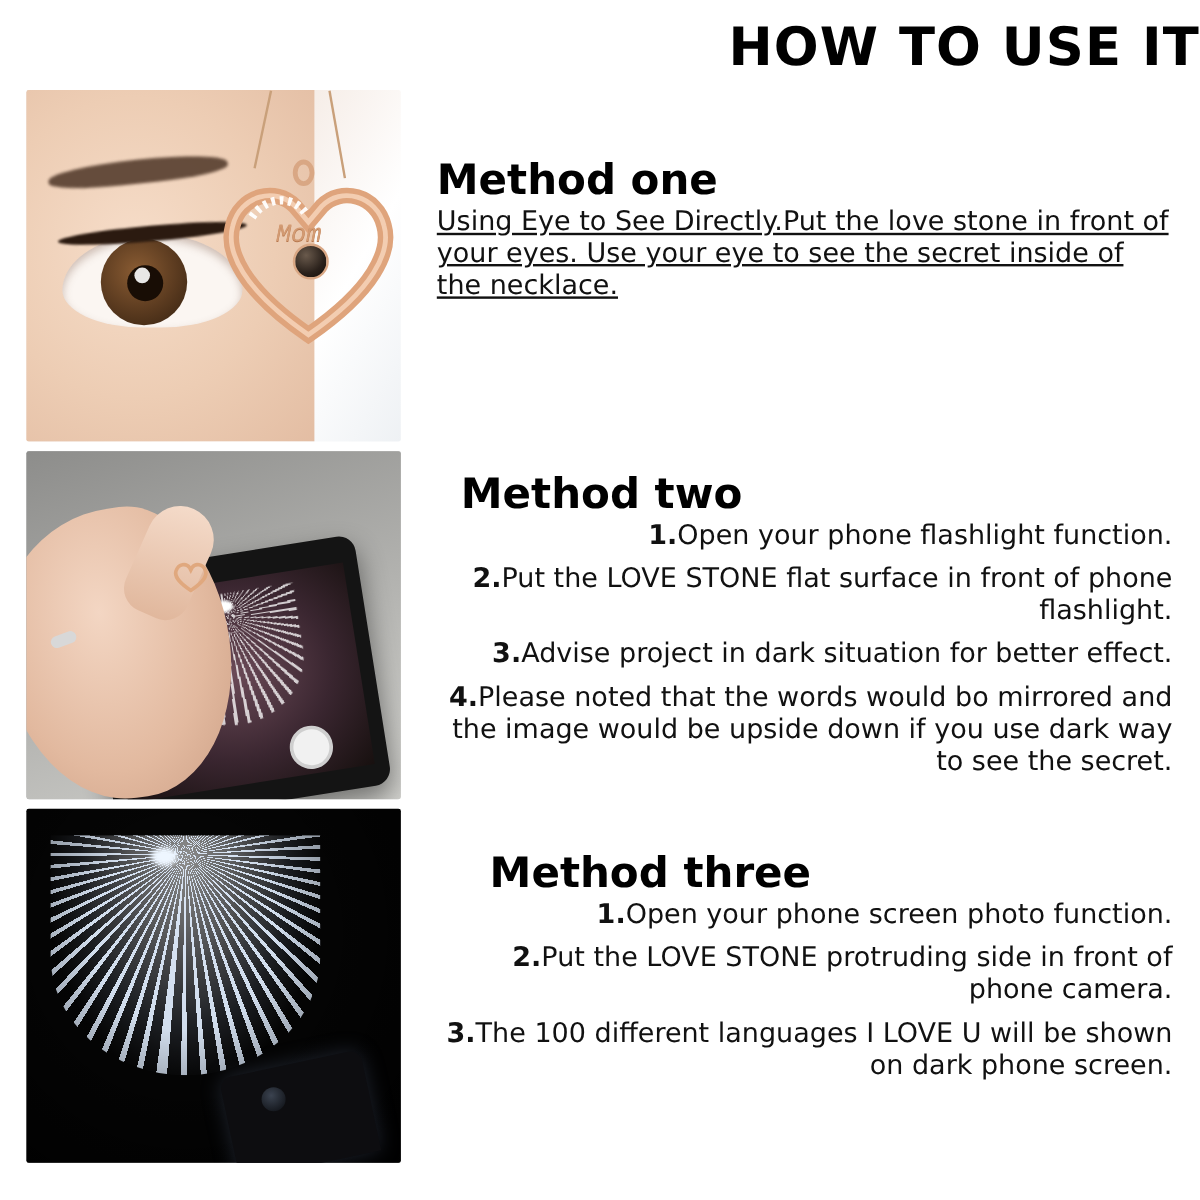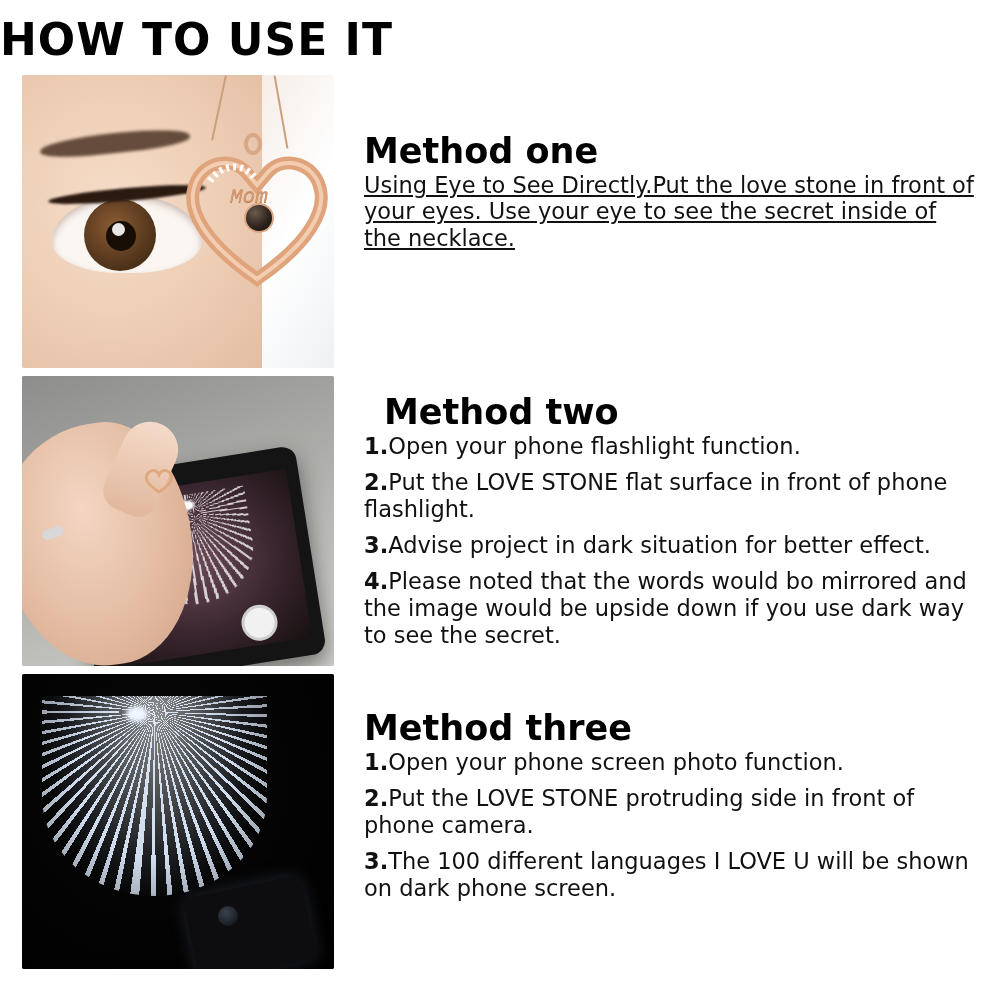--- a/index.html
+++ b/index.html
@@ -9,21 +9,21 @@
     background: #ffffff;
     font-family: "DejaVu Sans", "Liberation Sans", sans-serif;
     overflow: hidden;
   }
   .page {
     position: relative;
     width: 1000px; height: 1000px;
     background: #ffffff;
   }
   .page-title {
-    text-align: left;
+    text-align: right;
     font-size: 44px;
     font-weight: bold;
     letter-spacing: 1px;
     color: #000;
     margin: 14px 0 10px 0;
     font-family: "DejaVu Sans", "Liberation Sans", sans-serif;
   }
 
   .section {
     display: flex;
@@ -49,34 +49,35 @@
   }
   .method-head {
     font-size: 35px;
     font-weight: bold;
     color: #000;
     line-height: 1.05;
     margin: 0 0 2px 0;
   }
   .m1 .method-head { margin-top: 58px; }
   .m2 .method-head { margin-top: 18px; margin-left: 20px; }
-  .m3 .method-head { margin-top: 36px; }
+  .m3 .method-head { margin-top: 36px; margin-left: 44px; }
 
   .body-text {
     font-size: 22.5px;
     line-height: 1.18;
     color: #111;
     margin: 0;
     text-decoration: underline;
   }
   .step {
     font-size: 22.5px;
     line-height: 1.2;
     color: #111;
     margin: 0 0 9px 0;
+    text-align: right;
   }
   .step b { font-weight: bold; }
 
   
   .img-eye {
     background: linear-gradient(120deg,#e9dcd4 0%, #f2e6de 40%, #ffffff 75%, #eef1f4 100%);
   }
   .img-eye .face {
     position: absolute; left: -10px; top: 0; width: 250px; height: 293px;
     background: radial-gradient(ellipse at 40% 45%, #f6ddc9 0%, #edcdb4 55%, #e3bda3 100%);

